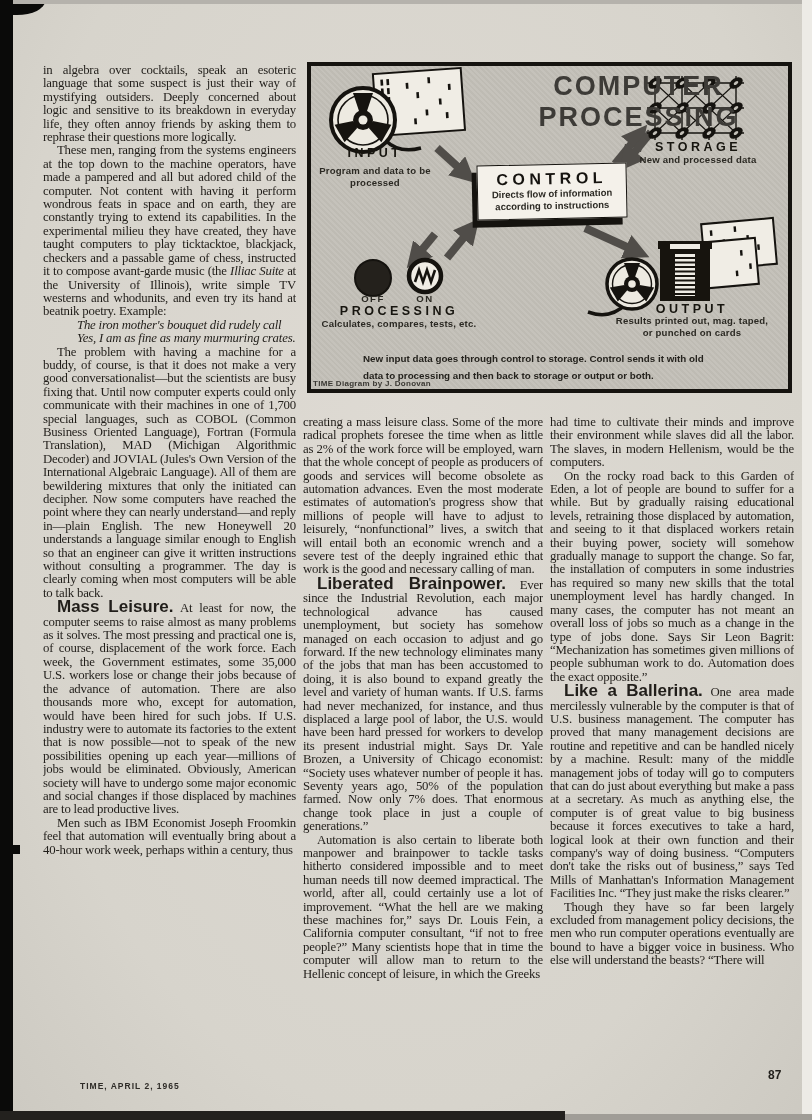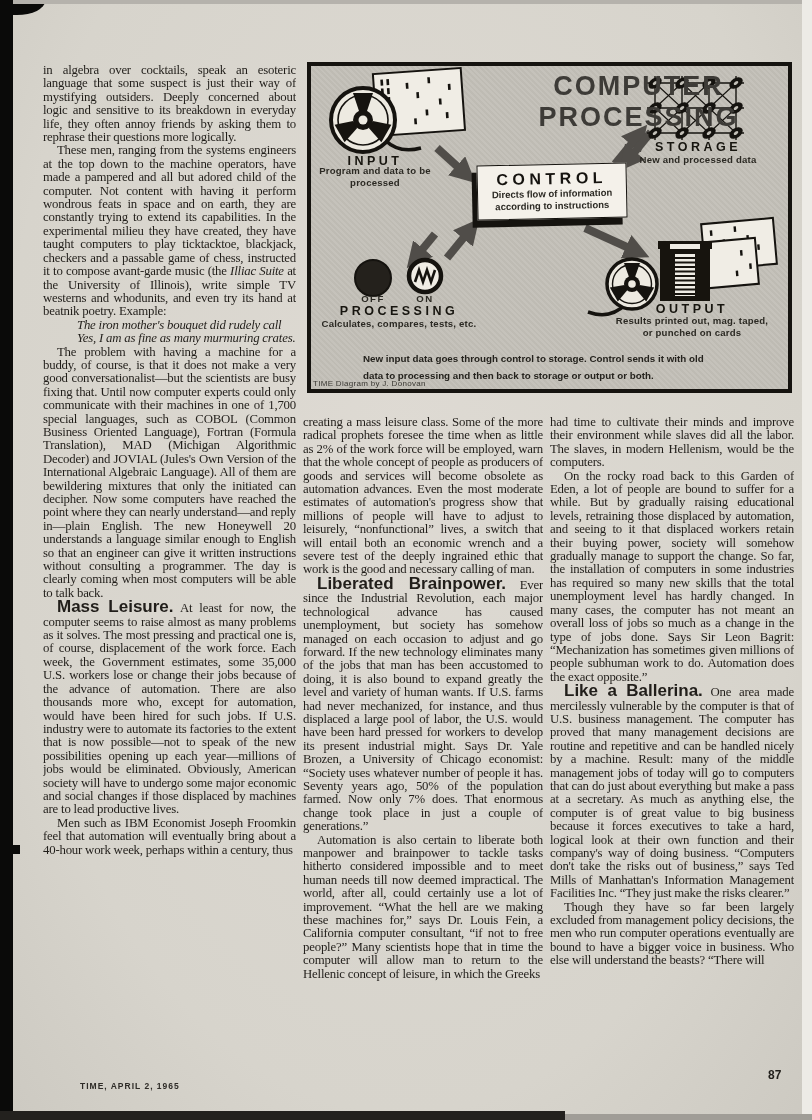--- a/index.html
+++ b/index.html
@@ -50,21 +50,21 @@
                  box-shadow:-5px 7px 0 #15130f; }
   .control-title { font-family:"Liberation Sans",sans-serif; font-weight:bold; font-size:16px;
                    letter-spacing:4.5px; text-align:center; color:#15130f; }
   .control-cap { font-family:"Liberation Sans",sans-serif; font-weight:bold; font-size:9.5px;
                  line-height:12px; text-align:center; color:#2b2923; white-space:nowrap; }
   .bottom-cap { position:absolute; left:52px; top:285px; width:420px;
                 font-family:"Liberation Sans",sans-serif; font-weight:bold; font-size:9.8px;
                 line-height:16.5px; color:#24221d; }
   .bottom-cap div { white-space:nowrap; }
   .credit { position:absolute; left:2px; bottom:1px; font-family:"Liberation Sans",sans-serif;
-            font-weight:normal; font-size:8px; letter-spacing:0.3px; color:#3a3833; }
+            font-weight:bold; font-size:8px; letter-spacing:0.3px; color:#3a3833; }
 
   
   .footer-left { position:absolute; left:80px; top:1081px; font-family:"Liberation Sans",sans-serif;
                  font-weight:bold; font-size:8.5px; letter-spacing:1px; color:#2e2b27; }
   .page-num { position:absolute; left:768px; top:1068px; font-family:"Liberation Sans",sans-serif;
               font-weight:bold; font-size:12px; color:#211f1b; }
 </style>
 </head>
 <body>
 
@@ -280,21 +280,21 @@
         <circle r="8" fill="#15130f"></circle>
           <circle r="3.8" fill="#edeae1"></circle>
       </g>
     </svg>
 
     <div class="dtitle">
       <div>COMPUTER</div>
       <div>PROCESSING</div>
     </div>
 
-    <div class="nlabel" style="left:4px; top:88px; width:120px;">INPUT</div>
+    <div class="nlabel" style="left:4px; top:80px; width:120px;">INPUT</div>
     <div class="ncap" style="left:4px; top:99px; width:120px;">Program and data to be processed</div>
 
     <div class="control-box">
       <div class="control-title">CONTROL</div>
       <div class="control-cap">Directs flow of information</div>
       <div class="control-cap">according to instructions</div>
     </div>
 
     <div class="nlabel" style="left:322px; top:74px; width:130px;">STORAGE</div>
     <div class="ncap nw" style="left:307px; top:88px; width:160px;">New and processed data</div>

